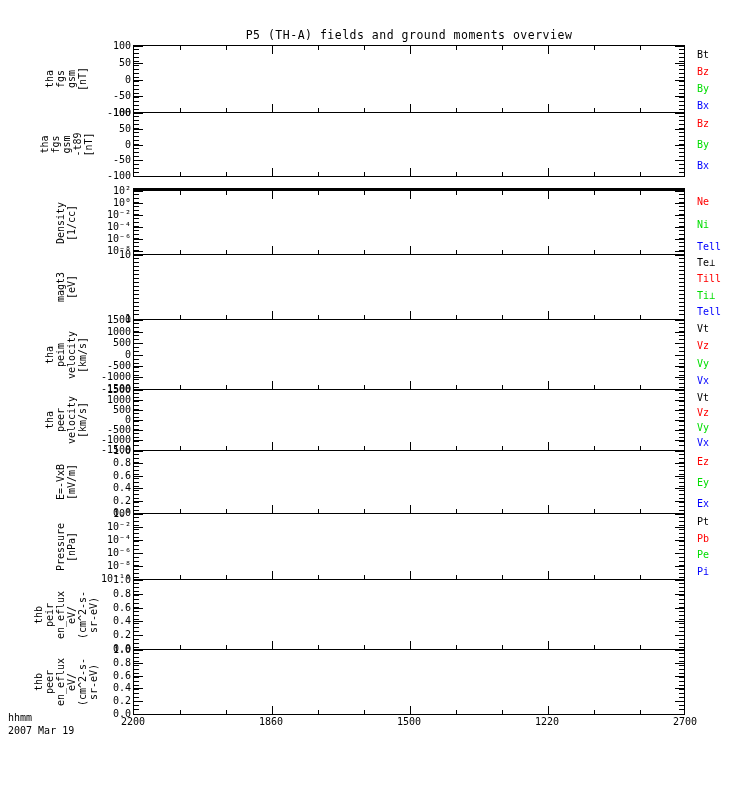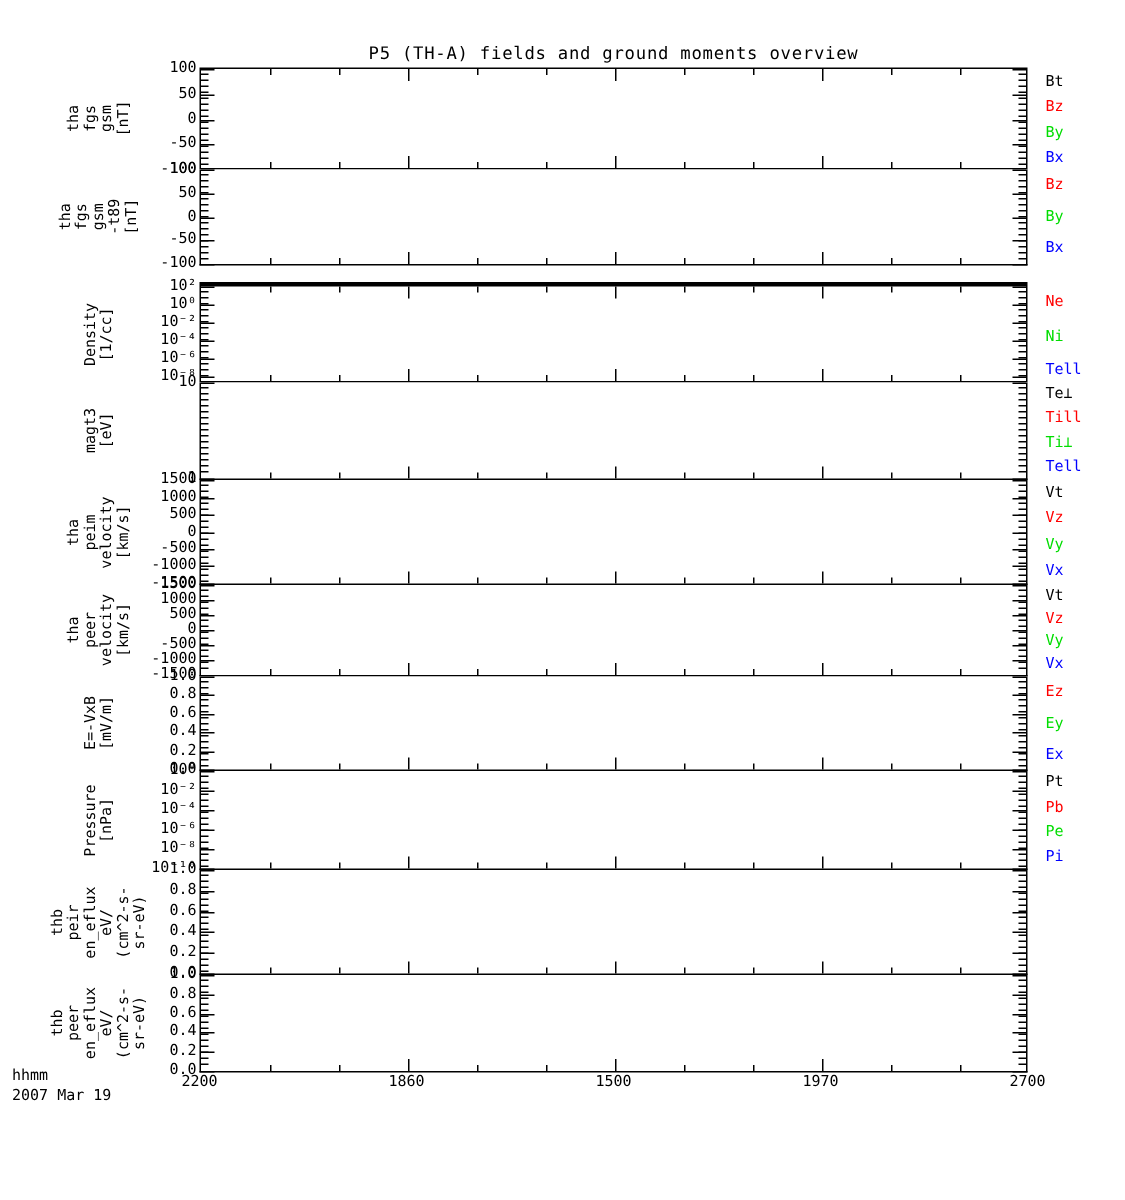--- a/index.html
+++ b/index.html
@@ -743,18 +743,18 @@
 peer
 en_eflux
 eV/
 (cm^2-s-
 sr-eV)</div>
         </div>
       </div>
       <div class="xtl" style="left: 111px;">2200</div>
       <div class="xtl" style="left: 249px;">1860</div>
       <div class="xtl" style="left: 387px;">1500</div>
-      <div class="xtl" style="left: 525px;">1970</div>
+      <div class="xtl" style="left: 525px;">1220</div>
       <div class="xtl" style="left: 663px;">2700</div>
     </div>
   <div class="foot" style="top:712px;">hhmm</div>
   <div class="foot" style="top:725px;">2007 Mar 19</div>
 </div>
 
 </body></html>

